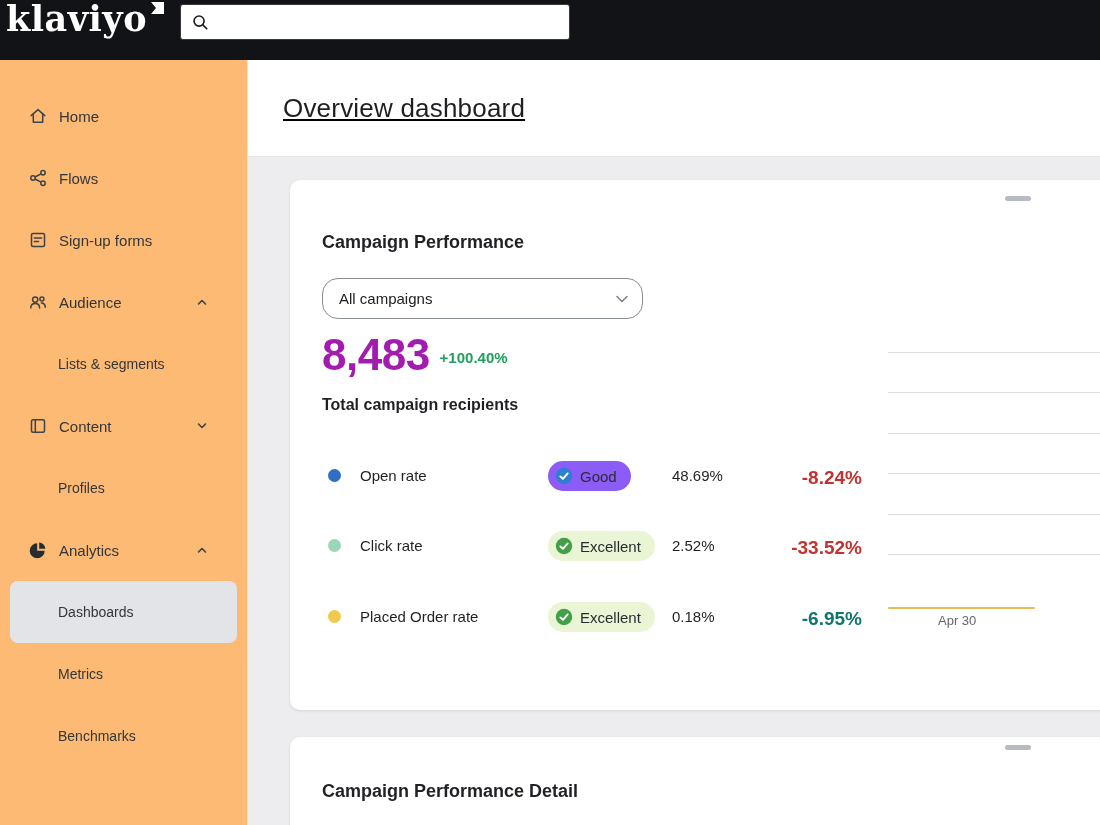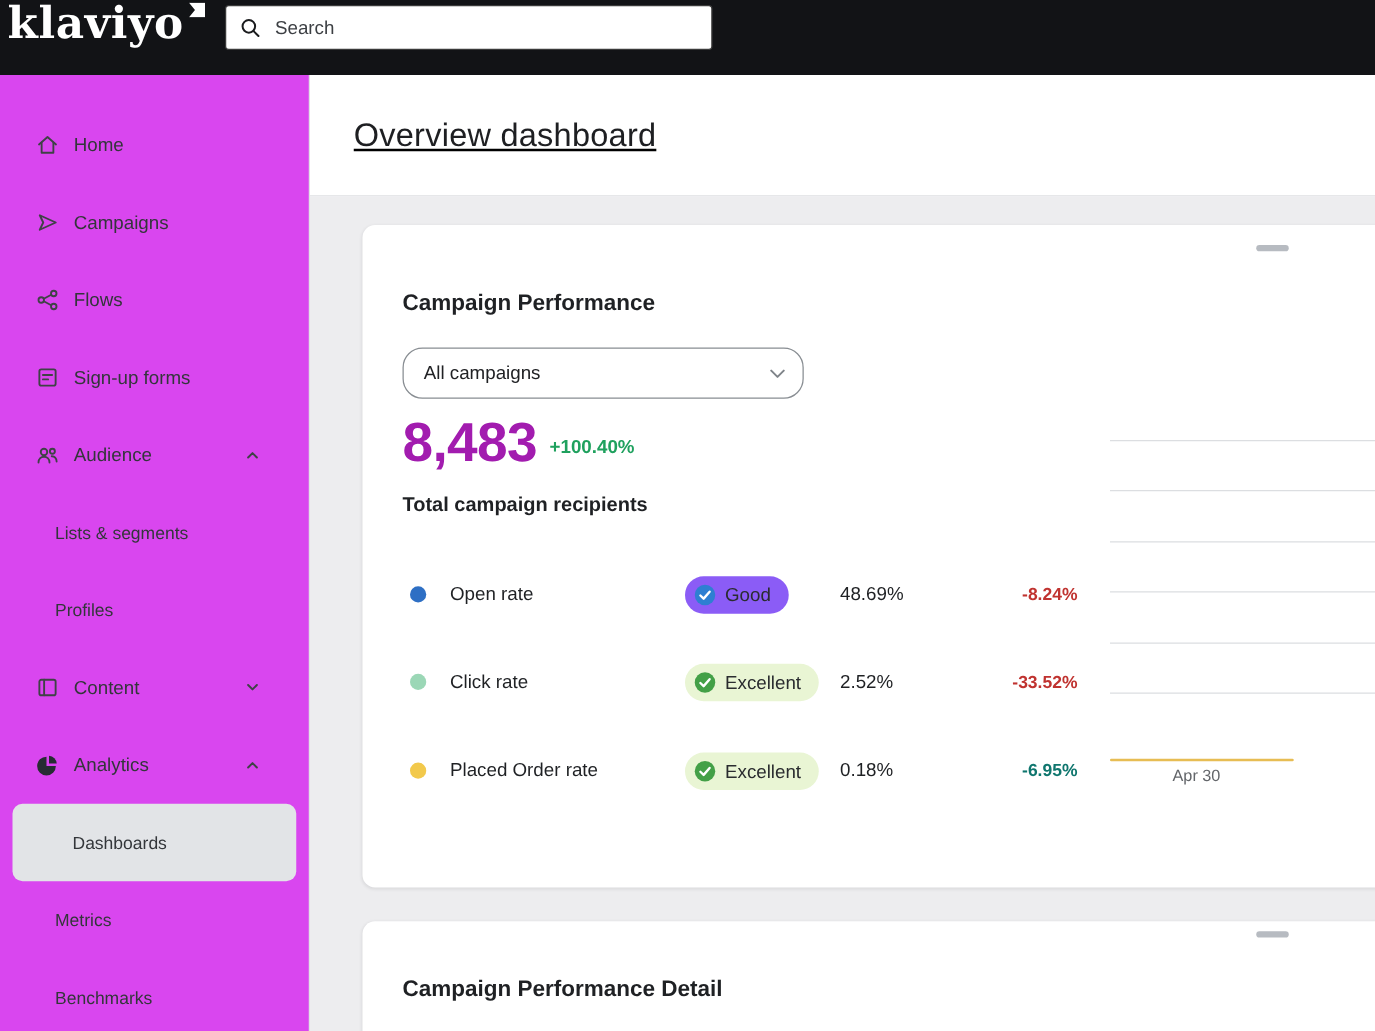--- a/index.html
+++ b/index.html
@@ -13,26 +13,26 @@
     font-weight:700;font-size:35px;line-height:46px;letter-spacing:.5px;cursor:pointer;}
   .logo-flag{position:absolute;right:-17px;top:6px;width:13px;height:12px;background:#fff;
     clip-path:polygon(0 0,100% 0,100% 100%,0 100%,38% 50%);}
   .search-wrap{position:absolute;left:180px;top:4px;width:390px;height:36px;background:#fff;
     border:1px solid #3a3a3a;border-radius:3px;box-sizing:border-box;display:flex;align-items:center;padding:0 10px;}
   .search-wrap svg{flex:none;}
   .search-input{border:none;outline:none;flex:1;margin-left:8px;font-size:15px;color:#1d1e20;
     font-family:"Liberation Sans", sans-serif;background:transparent;}
   .search-input::placeholder{color:#3c3f43;opacity:1;}
   
-  .sidebar{position:absolute;left:0;top:60px;width:248px;bottom:0;background:#d946ef;
+  .sidebar{position:absolute;left:0;top:60px;width:248px;bottom:0;background:#fdba74;
     border-right:1px solid #e0e2e4;box-sizing:border-box;padding-top:25px;overflow:hidden;}
   .nav-row{height:62px;display:flex;align-items:center;padding-left:28px;box-sizing:border-box;
     color:#33363a;font-size:15px;cursor:pointer;}
   .nav-row .icon{width:20px;height:20px;margin-right:11px;flex:none;display:flex;align-items:center;justify-content:center;}
-  .nav-row.sub{padding-left:44px;font-size:14px;}
+  .nav-row.sub{padding-left:58px;font-size:14px;}
   .nav-row.selected{background:#e2e4e7;border-radius:8px;margin:0 10px;padding-left:48px;}
   .chevron{margin-left:auto;margin-right:38px;width:14px;height:14px;flex:none;}
   
   .main{position:absolute;left:248px;top:60px;right:0;bottom:0;background:#ededef;overflow:hidden;}
   .page-header{height:97px;background:#fff;display:flex;align-items:center;padding-left:35px;border-bottom:1px solid #e6e7e9;box-sizing:border-box;text-decoration:underline;}
   .page-title{margin:0;font-size:26px;font-weight:400;color:#1e1f22;letter-spacing:.2px;}
   .card{position:absolute;background:#fff;border-radius:10px;box-shadow:0 1px 3px rgba(20,20,30,.10);}
   .card.perf{left:42px;top:120px;width:840px;height:530px;}
   .card.detail{left:42px;top:677px;width:840px;height:200px;}
   .dash{position:absolute;left:715px;width:26px;height:5px;border-radius:2.5px;background:#b7bbc1;cursor:pointer;}
@@ -49,63 +49,54 @@
   .big-change{font-size:15px;font-weight:700;margin-left:10px;margin-top:4px;}
   .total-label{position:absolute;left:32px;top:216px;font-size:16px;font-weight:700;color:#1f2124;}
   .metric-row{position:absolute;left:32px;width:560px;height:40px;}
   .metric-row .dot{position:absolute;left:6px;top:13px;width:13px;height:13px;border-radius:50%;}
   .metric-row .mname{position:absolute;left:38px;top:11px;font-size:15px;color:#1f2124;}
   .metric-row .badge{position:absolute;left:226px;top:5px;height:30px;border-radius:16px;
     display:flex;align-items:center;padding:0 14px 0 7px;box-sizing:border-box;}
   .metric-row .badge svg{margin-right:7px;flex:none;}
   .badge-text{font-size:15px;color:#2a2c2f;}
   .mvalue{position:absolute;left:350px;width:85px;top:11px;font-size:15px;color:#1f2124;text-align:left;}
-  .mchange{position:absolute;left:455px;width:85px;top:11px;font-size:14px;font-weight:700;text-align:right;}
+  .mchange{position:absolute;left:455px;width:85px;top:11px;font-size:19px;font-weight:700;text-align:right;}
   .chart{position:absolute;left:598px;top:0;width:242px;height:530px;}
   .gridline{position:absolute;left:0;right:0;height:1px;background:#dcdee1;}
   .series-line{position:absolute;left:0;top:427px;width:147px;height:2px;border-radius:1px;}
   .axis-label{position:absolute;left:50px;top:433px;width:70px;font-size:13px;color:#63666a;}
 </style>
 </head>
 <body>
 
 <header class="topbar">
   <div class="logo">
     <span>klaviyo</span>
     <span class="logo-flag"></span>
   </div>
   <div class="search-wrap">
     <svg width="19" height="19" viewBox="0 0 20 20">
       <circle cx="8.5" cy="8.5" r="5.3" stroke="#1b1c1e" stroke-width="1.7" fill="none"></circle>
       <line x1="12.5" y1="12.5" x2="16.6" y2="16.6" stroke="#1b1c1e" stroke-width="1.7" stroke-linecap="round"></line>
     </svg>
-    <input class="search-input" placeholder="Search" style="">
   </div>
 </header>
 
 <nav class="sidebar">
 
   <div class="nav-row">
     <span class="icon">
       <svg width="20" height="20" viewBox="0 0 20 20" fill="none" stroke="#3f4246" stroke-width="1.5" stroke-linecap="round" stroke-linejoin="round">
         <path d="M3.2 9.6 L10 3.6 L16.8 9.6"></path>
           <path d="M5.3 8.2 V16.2 H14.7 V8.2"></path>
       </svg>
     </span>
     <span>Home</span>
   </div>
 
-  <div class="nav-row">
-    <span class="icon">
-      <svg width="20" height="20" viewBox="0 0 20 20" fill="none" stroke="#3f4246" stroke-width="1.5" stroke-linejoin="round">
-        <path d="M3.8 4.2 L16.6 10 L3.8 15.8 L6.6 10 Z"></path>
-      </svg>
-    </span>
-    <span>Campaigns</span>
-  </div>
 
   <div class="nav-row">
     <span class="icon">
       <svg width="20" height="20" viewBox="0 0 20 20" fill="none" stroke="#3f4246" stroke-width="1.5">
         <circle cx="5" cy="10" r="2.2"></circle>
           <circle cx="15" cy="4.8" r="2.2"></circle>
           <circle cx="15" cy="15.2" r="2.2"></circle>
         <line x1="7" y1="9" x2="13" y2="5.8"></line>
           <line x1="7" y1="11" x2="13" y2="14.2"></line>
       </svg>
@@ -138,37 +129,37 @@
       <svg width="14" height="14" viewBox="0 0 14 14" fill="none" stroke="#3f4246" stroke-width="1.6" stroke-linecap="round" stroke-linejoin="round">
         <polyline points="3.5,9 7,5.5 10.5,9"></polyline>
       </svg>
     </span>
   </div>
 
   <div class="nav-row sub">
     <span>Lists &amp; segments</span>
   </div>
 
-  <div class="nav-row sub">
-    <span>Profiles</span>
-  </div>
-
   <div class="nav-row">
     <span class="icon">
       <svg width="20" height="20" viewBox="0 0 20 20" fill="none" stroke="#3f4246" stroke-width="1.5" stroke-linecap="round">
         <rect x="3.5" y="3.8" width="13" height="12.4" rx="1.5"></rect>
           <line x1="7.3" y1="3.8" x2="7.3" y2="16.2"></line>
       </svg>
     </span>
     <span>Content</span>
     <span class="chevron">
       <svg width="14" height="14" viewBox="0 0 14 14" fill="none" stroke="#3f4246" stroke-width="1.6" stroke-linecap="round" stroke-linejoin="round">
         <polyline points="3.5,5 7,8.5 10.5,5"></polyline>
       </svg>
     </span>
+  </div>
+
+  <div class="nav-row sub">
+    <span>Profiles</span>
   </div>
 
   <div class="nav-row">
     <span class="icon">
       <svg width="20" height="20" viewBox="0 0 20 20">
         <path d="M9.2 10.8 V3.3 A7.5 7.5 0 1 0 16.7 10.8 Z" fill="#272c33"></path>
         <path d="M11.2 8.8 V2.6 A6.6 6.6 0 0 1 17.4 8.8 Z" fill="#272c33"></path>
       </svg>
     </span>
     <span>Analytics</span>

